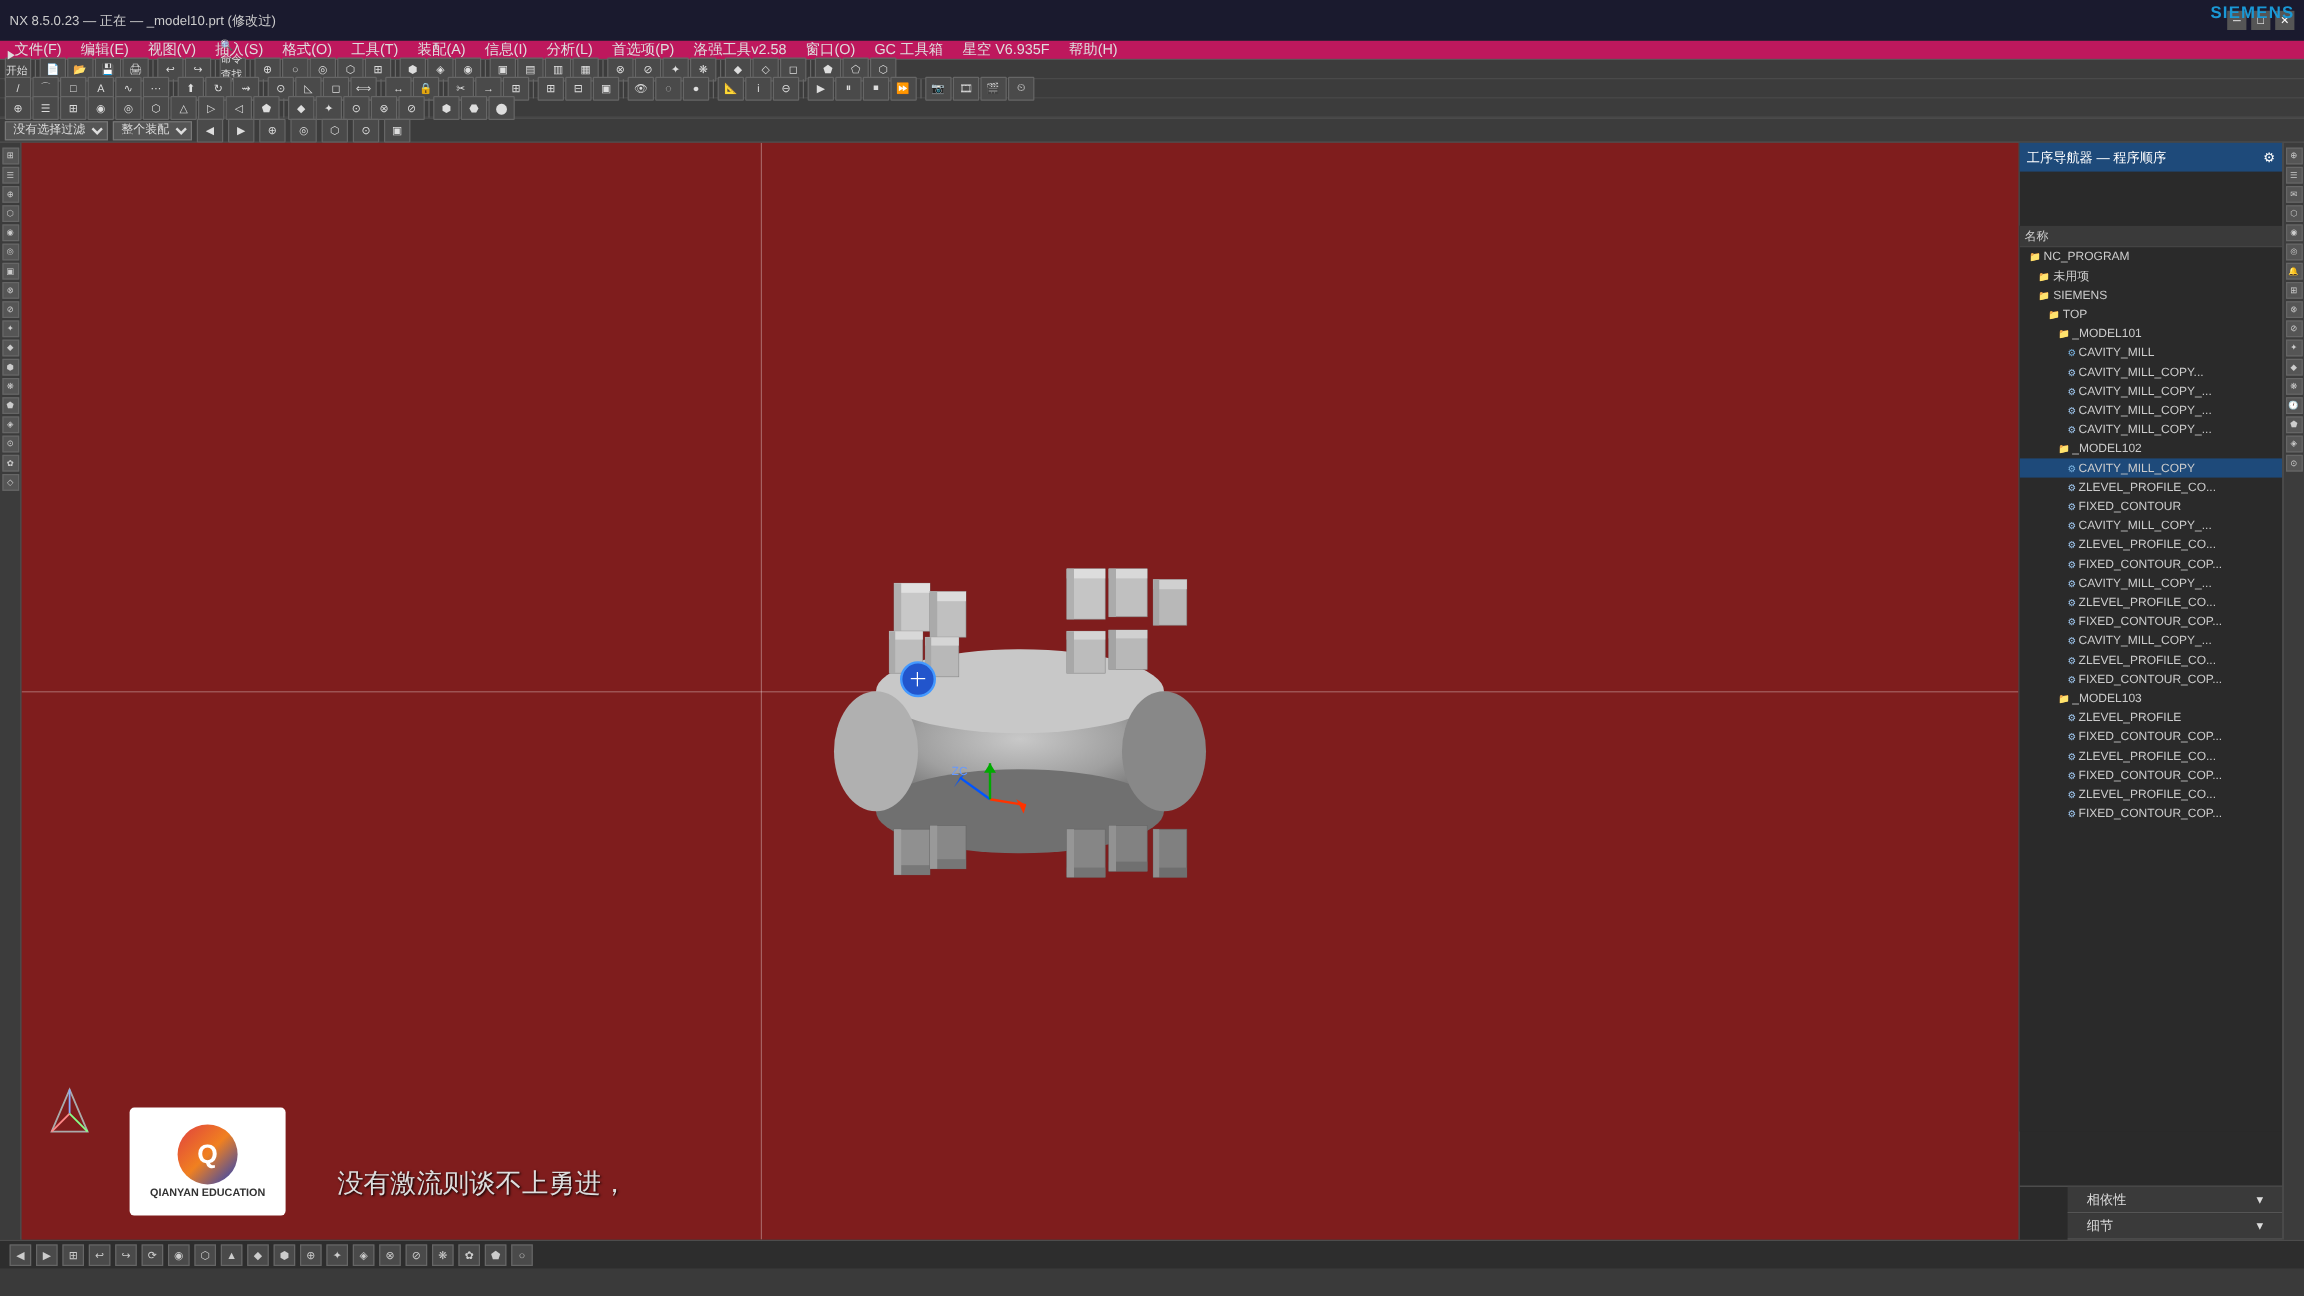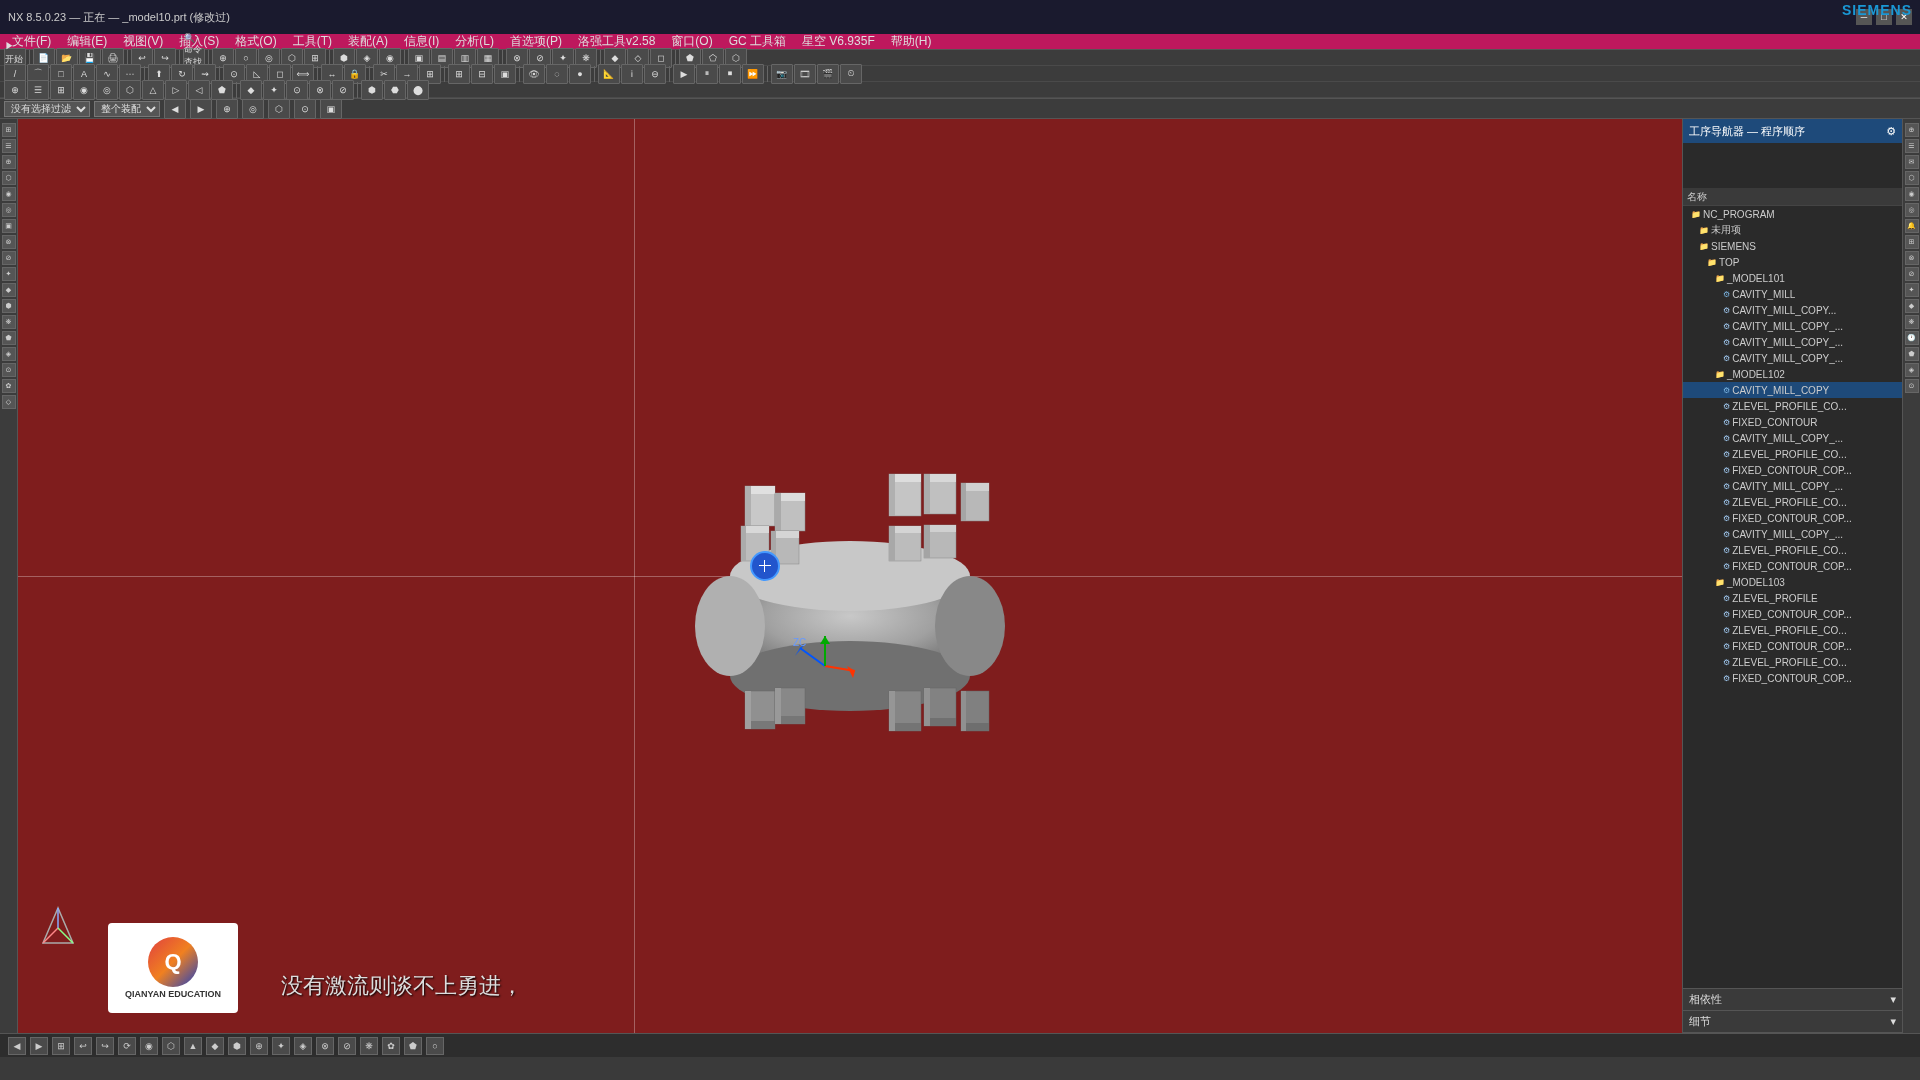--- a/index.html
+++ b/index.html
@@ -160,22 +160,22 @@
     .tree-folder { color: #e8b84b; }
     .tree-op { color: #7ab3e0; }
     .tree-op2 { color: #a0c8f0; }
 
     
     #panel-bottom {
       border-top: 1px solid #555;
     }
     .panel-dropdown {
       height: 22px; background: #3a3a3a; display: flex; align-items: center;
-      justify-content: space-between; padding: 0 6px;
-      border-bottom: 1px solid #555; cursor: pointer; font-size: 11px; color: #ddd;
+      justify-content: space-between; padding: 0 16px;
+      border-bottom: 1px solid #555; cursor: pointer; font-size: 11px; color: #ddd; margin-left: 40px;
     }
 
     
     #right-icons {
       width: 18px; background: #3c3c3c; border-left: 1px solid #555;
       display: flex; flex-direction: column; align-items: center; padding-top: 4px; gap: 2px;
     }
 
     
     #statusbar {

